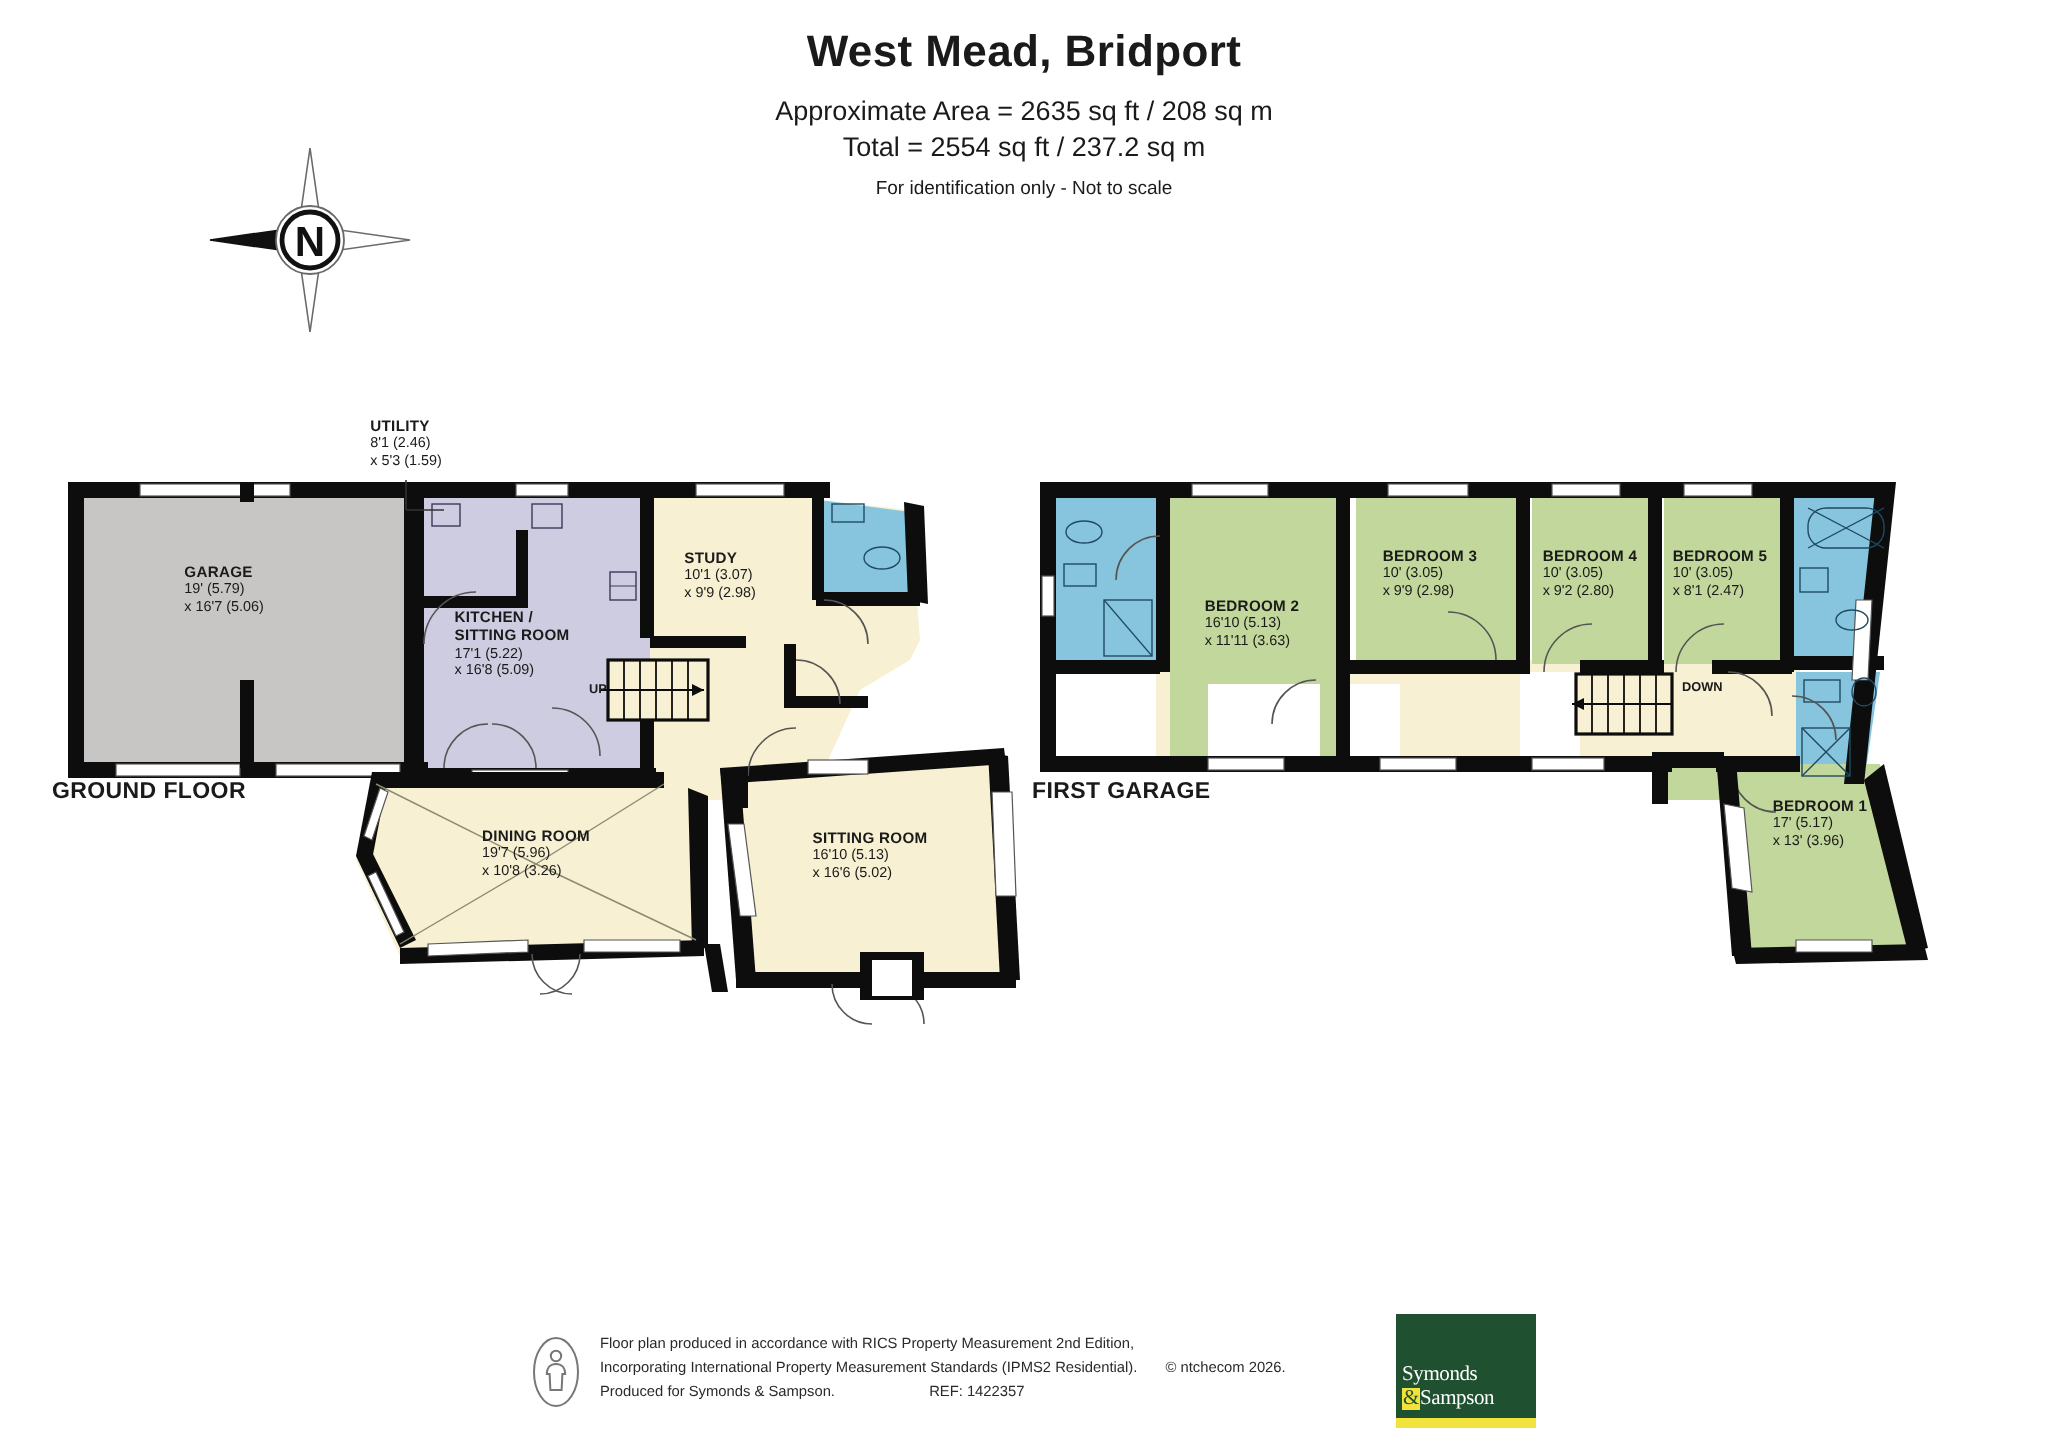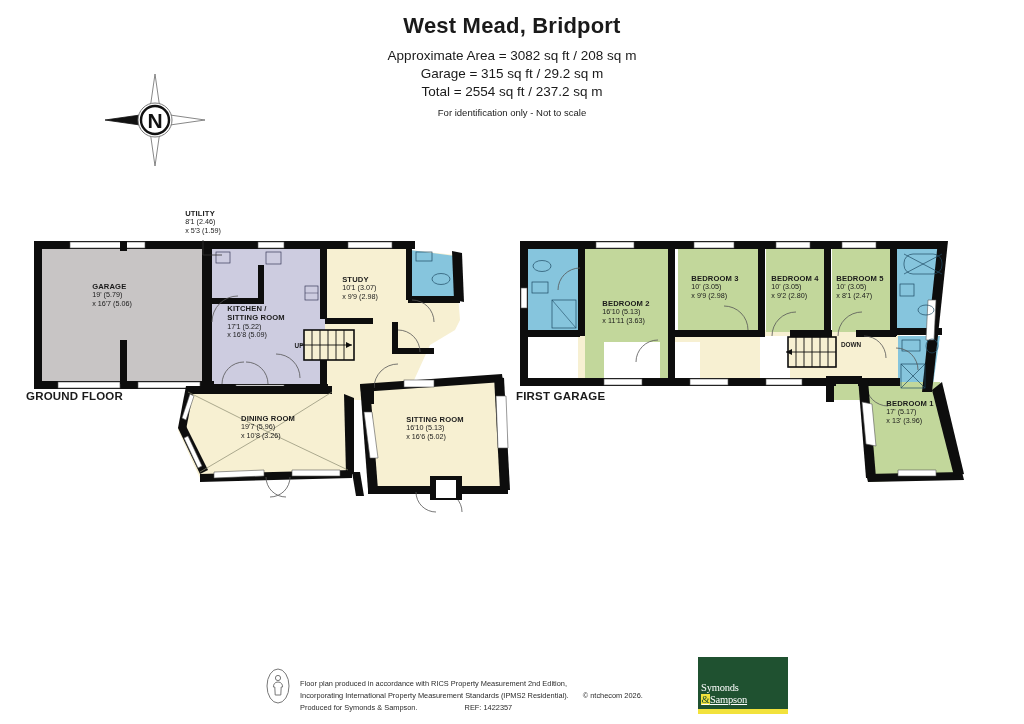--- a/index.html
+++ b/index.html
@@ -104,36 +104,35 @@
     width: 500px;
     height: 56px;
   }
   #footer-icon {
     position: absolute;
     left: 0; top: 6px;
     width: 24px; height: 36px;
   }
   #footer-text {
     position: absolute;
-    left: 34px; top: 16px;
+    left: 34px; top: 4px;
     font-size: 7.4px;
     line-height: 1.62;
     color: #2a2a2a;
     white-space: nowrap;
   }
   #footer-text .copy { margin-left: 12px; }
   #footer-text .ref { margin-left: 10px; padding-left: 35px; }
 
   #logo {
     position: absolute;
     left: 698px; top: 657px;
-    width: 55px; height: 57px;
+    width: 70px; height: 57px;
     background: #1f5130;
     overflow: hidden;
-    padding-left: 35px;
   }
   #logo-bar {
     position: absolute;
     left: 0; bottom: 0;
     width: 100%; height: 5px;
     background: #f2e23c;
   }
   #logo-line1 {
     position: absolute;
     left: 3px; top: 25px;
@@ -142,37 +141,35 @@
     font-family: "Liberation Serif", serif;
     letter-spacing: -0.2px;
   }
   #logo-line2 {
     position: absolute;
     left: 3px; top: 37px;
     font-size: 10.5px;
     color: #ffffff;
     font-family: "Liberation Serif", serif;
     letter-spacing: -0.2px;
-    text-decoration: underline;
   }
   #logo-amp {
     background: #f2e23c;
     color: #1f5130;
     padding: 0 0.5px;
   }
 </style>
 </head>
 <body>
 
 <div id="page">
 
   <div id="header">
     <div id="title">West Mead, Bridport</div>
-    <div class="subline">Approximate Area = 3082 sq ft / 208 sq m</div>
-    <div class="subline">Garage = 315 sq ft / 29.2 sq m</div>
+    <div class="subline">Approximate Area = 2635 sq ft / 208 sq m</div>
     <div class="subline">Total = 2554 sq ft / 237.2 sq m</div>
     <div id="disclaimer">For identification only - Not to scale</div>
   </div>
 
   <div id="compass">
     <svg width="104" height="96" viewBox="0 0 104 96">
 
       <polygon points="52,2 58,44 52,50 46,44" fill="#ffffff" stroke="#6a6a6a" stroke-width="0.8"></polygon>
       <polygon points="52,94 58,52 52,46 46,52" fill="#ffffff" stroke="#6a6a6a" stroke-width="0.8"></polygon>
       <polygon points="102,48 60,54 54,48 60,42" fill="#ffffff" stroke="#6a6a6a" stroke-width="0.8"></polygon>

